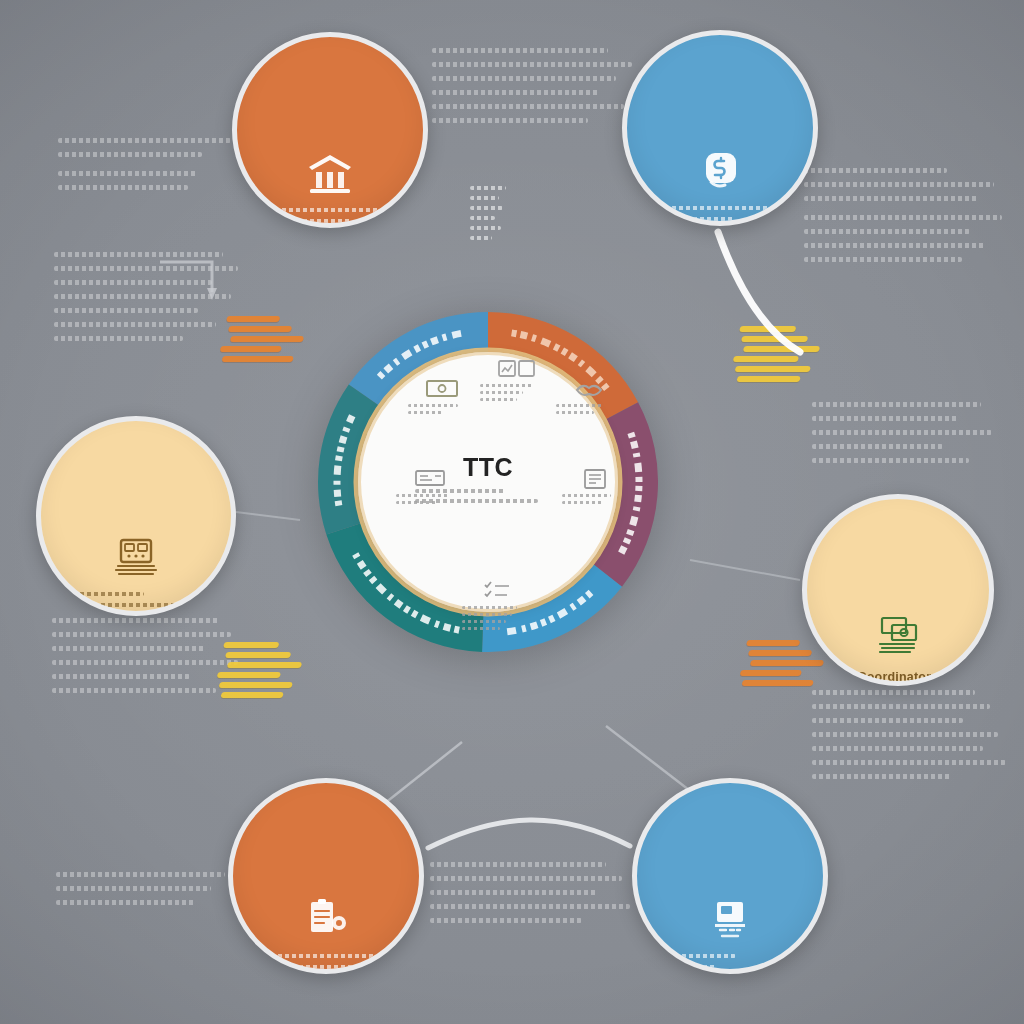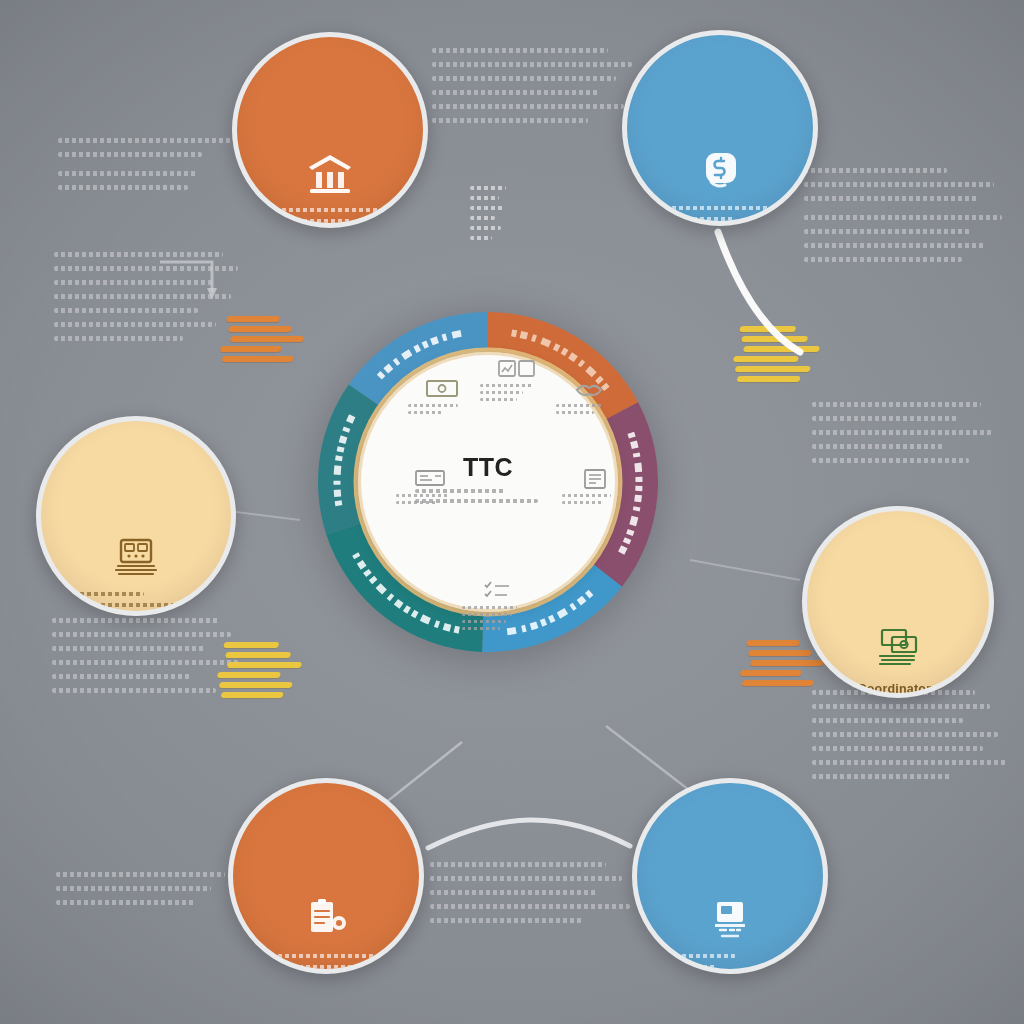--- a/index.html
+++ b/index.html
@@ -124,21 +124,21 @@
 
   
   .node.orange { background: #d9763f; color: #ffffff; }
   .node.blue   { background: #5ba3cf; color: #ffffff; }
   .node.cream  { background: #f7d9a2; color: #7a5a25; }
 
   
   #node-tl { left: 232px; top: 32px;  width: 196px; height: 196px; }
   #node-tr { left: 622px; top: 30px;  width: 196px; height: 196px; }
   #node-l  { left: 36px;  top: 416px; width: 200px; height: 200px; }
-  #node-r  { left: 802px; top: 506px; width: 192px; height: 192px; }
+  #node-r  { left: 802px; top: 494px; width: 192px; height: 192px; }
   #node-bl { left: 228px; top: 778px; width: 196px; height: 196px; }
   #node-br { left: 632px; top: 778px; width: 196px; height: 196px; }
 
   
   #donut-wrap {
     position: absolute;
     left: 288px;
     top: 282px;
     width: 400px;
     height: 400px;

